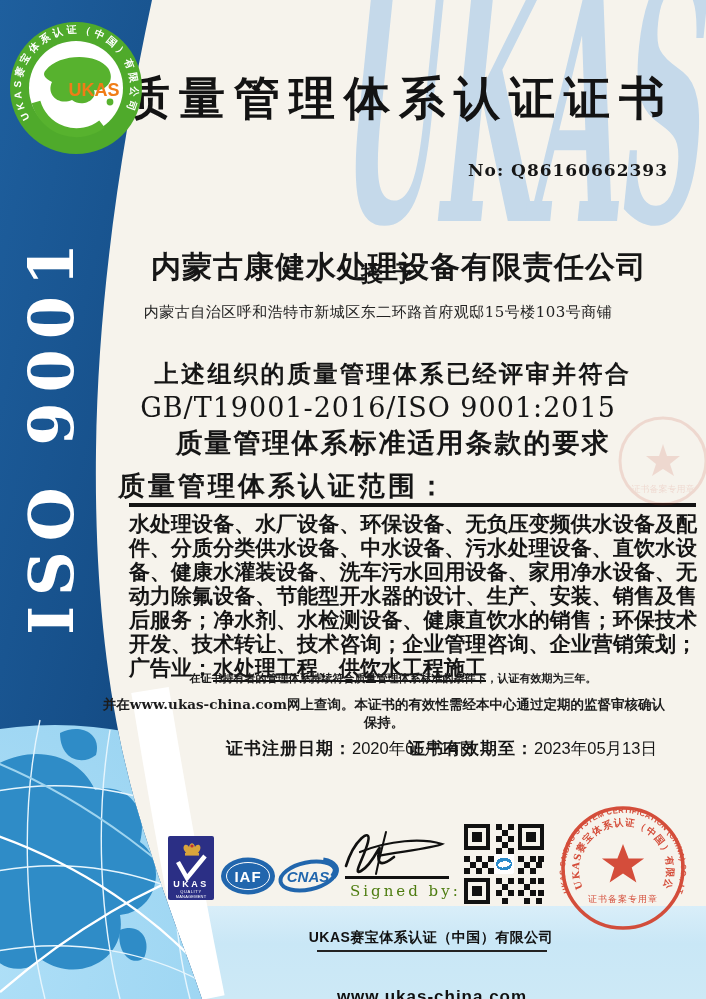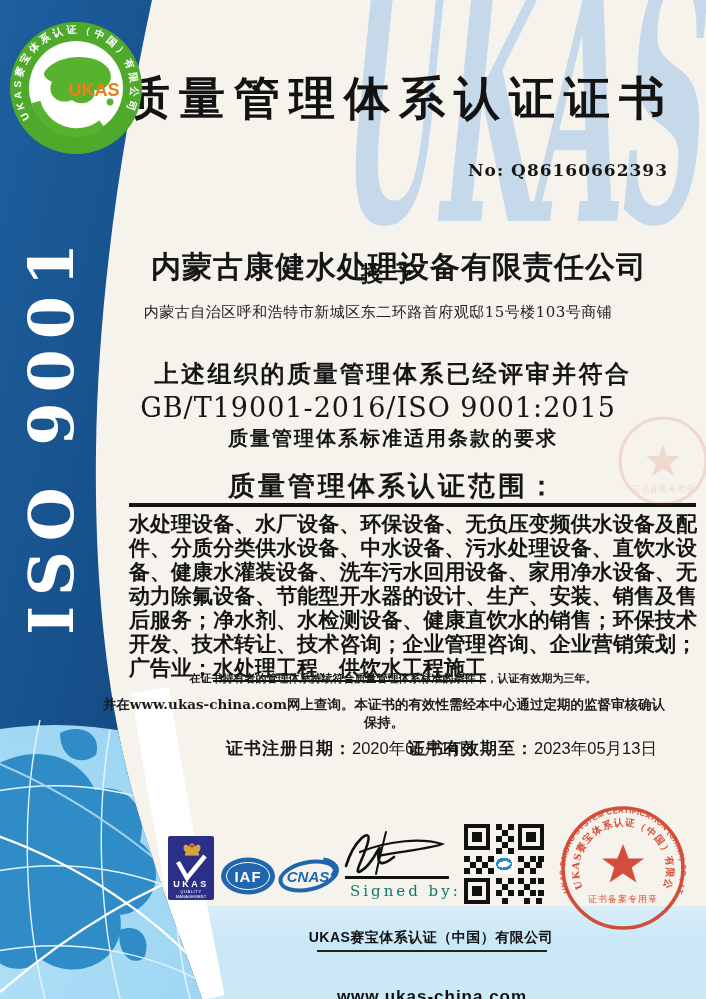--- a/index.html
+++ b/index.html
@@ -20,36 +20,36 @@
   
   .content-item{position:absolute;z-index:3;}
   .cert-title{top:68px;left:118px;width:562px;text-align:center;font-size:46px;font-weight:bold;
               letter-spacing:9px;color:#131313;}
   .cert-no{top:160px;left:468px;font-size:17px;font-weight:bold;letter-spacing:1px;}
   .awarded{top:213px;left:118px;width:550px;text-align:center;font-size:22px;font-weight:bold;letter-spacing:10px;margin-top:46px;}
   .company{top:247px;left:118px;width:562px;text-align:center;font-size:30px;font-weight:bold;letter-spacing:1px;}
   .address{top:303px;left:98px;width:560px;text-align:center;font-size:15px;letter-spacing:.5px;color:#222;}
   .stmt1{top:358px;left:118px;width:550px;text-align:center;font-size:24px;font-weight:bold;letter-spacing:2.5px;}
   .standard{top:392px;left:118px;width:520px;text-align:center;font-size:27px;letter-spacing:1px;}
-  .stmt2{top:425px;left:118px;width:550px;text-align:center;font-size:20px;font-weight:bold;letter-spacing:2px;}
-  .scope-title{top:468px;left:118px;width:550px;text-align:center;font-size:27px;font-weight:bold;letter-spacing:3px;}
+  .stmt2{top:425px;left:118px;width:550px;text-align:center;font-size:27px;font-weight:bold;letter-spacing:2px;}
+  .scope-title{top:468px;left:118px;width:550px;font-size:27px;font-weight:bold;letter-spacing:3px;}
   .divider{top:503px;left:129px;width:567px;height:4px;background:#141414;}
   .scope{top:512px;left:129px;width:568px;font-size:21px;font-weight:bold;line-height:24px;
          text-align:justify;text-justify:inter-character;color:#151515;}
   .scope .u{border-bottom:2px solid #151515;}
   .note1{top:671px;left:118px;width:550px;text-align:center;font-size:11px;font-weight:bold;color:#1c1c1c;}
   .note2{top:696px;left:98px;width:572px;text-align:center;font-size:13.5px;font-weight:bold;color:#1c1c1c;}
   .date-left{top:737px;left:185px;font-size:17px;margin-left:41px;}
   .date-right{top:737px;left:408px;font-size:17px;}
   .date-label{font-weight:bold;letter-spacing:1px;}
   .date-value{font-family:"Liberation Sans","DejaVu Sans",sans-serif;font-size:16.5px;}
   
   .mark{position:absolute;z-index:4;}
   .sig-line{top:876px;left:345px;width:104px;height:2.5px;background:#111;}
-  .signed-by{top:882px;left:350px;font-size:15px;letter-spacing:3px;color:#0f766e;
+  .signed-by{top:882px;left:350px;font-size:15px;letter-spacing:3px;color:#4d7c0f;
              font-family:"DejaVu Serif","Liberation Serif",serif;}
   
   .footer-co{top:929px;left:301px;width:260px;text-align:center;z-index:4;font-size:14px;font-weight:bold;
              font-family:"Liberation Sans","DejaVu Sans",sans-serif;letter-spacing:.5px;color:#111;}
   .footer-line{top:950px;left:317px;width:230px;height:2px;background:#222;z-index:4;}
   .footer-web{top:955px;left:320px;width:224px;text-align:center;z-index:4;font-size:17px;font-weight:bold;
               font-family:"Liberation Sans","DejaVu Sans",sans-serif;letter-spacing:1px;color:#111;margin-top:32px;}
   .faint-seal{opacity:.14;}
   .seal-main{opacity:.92;}
 </style>

